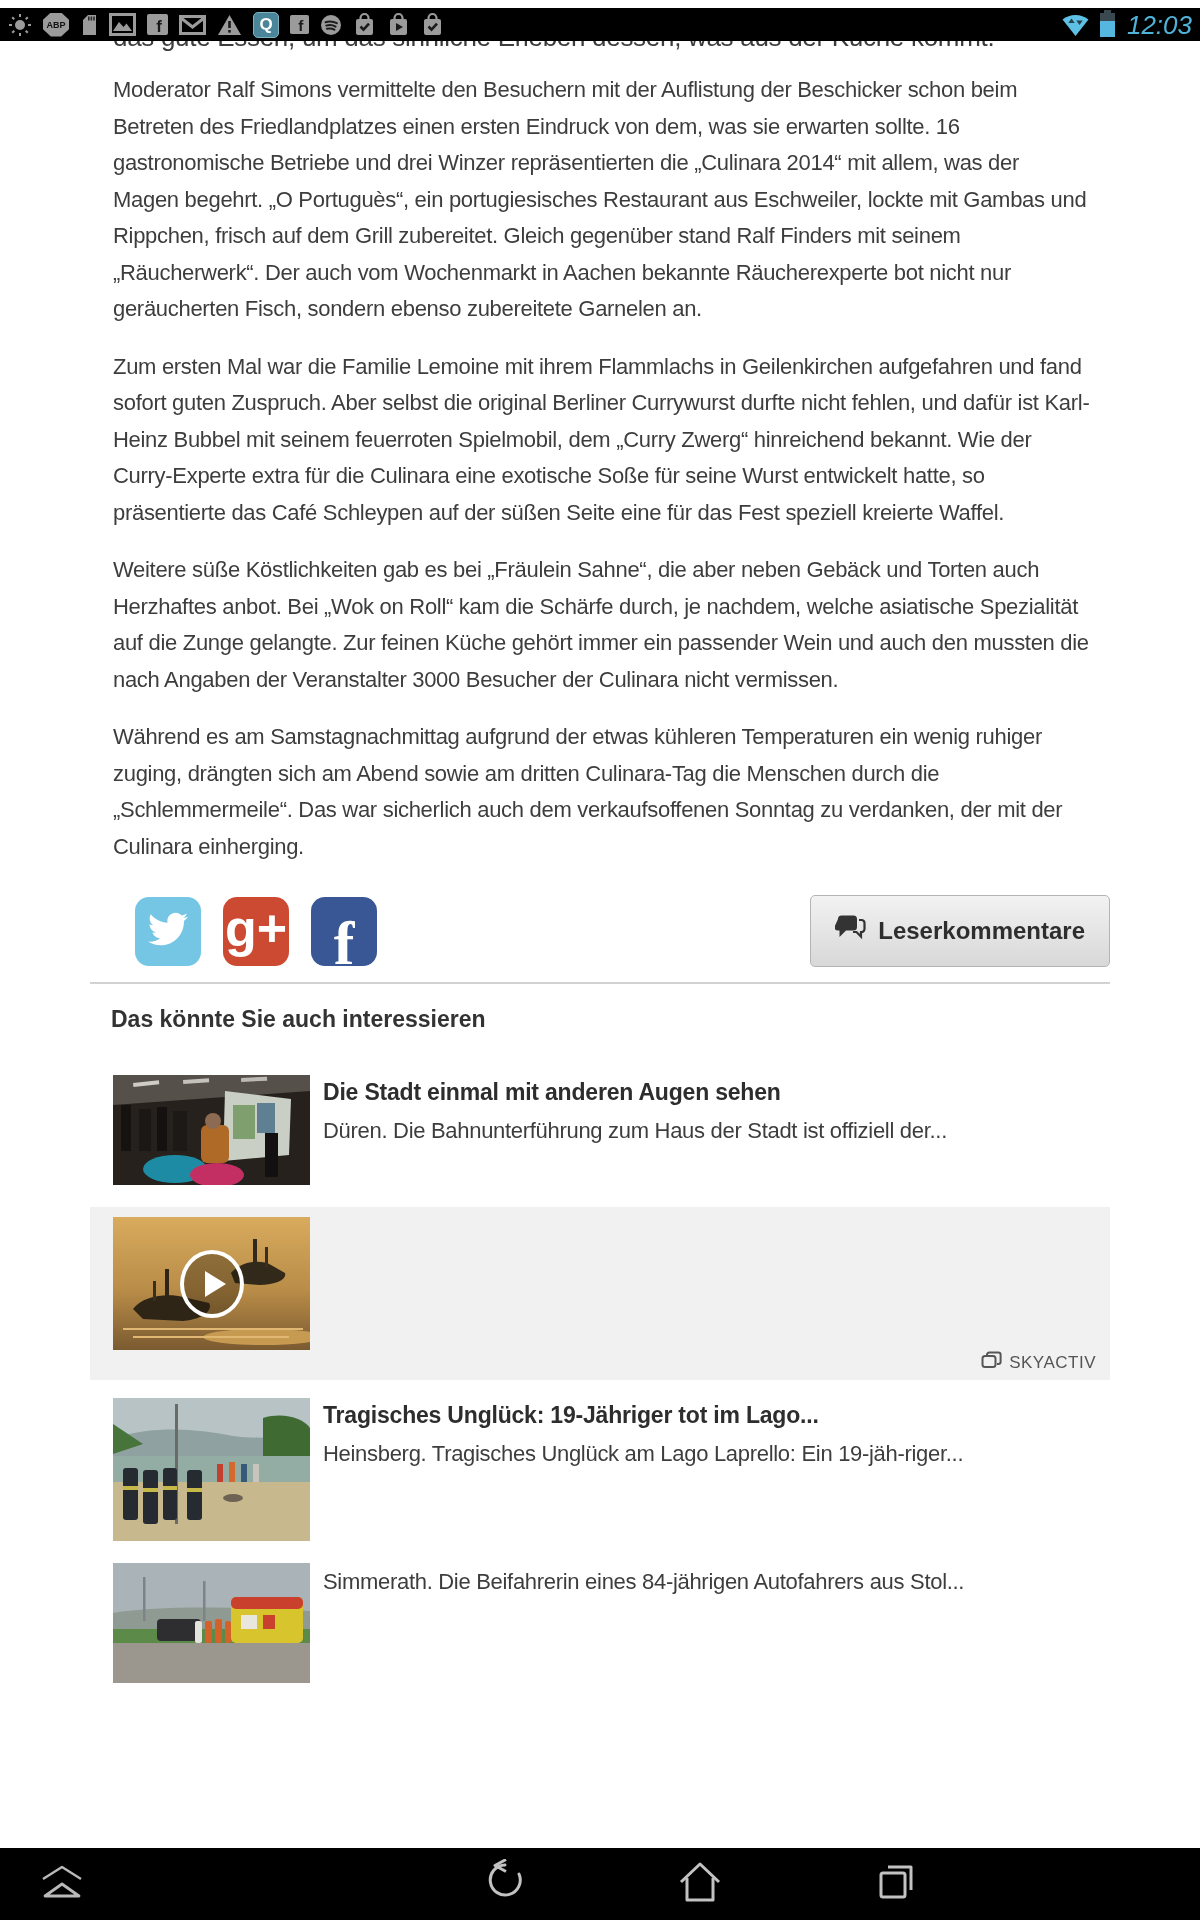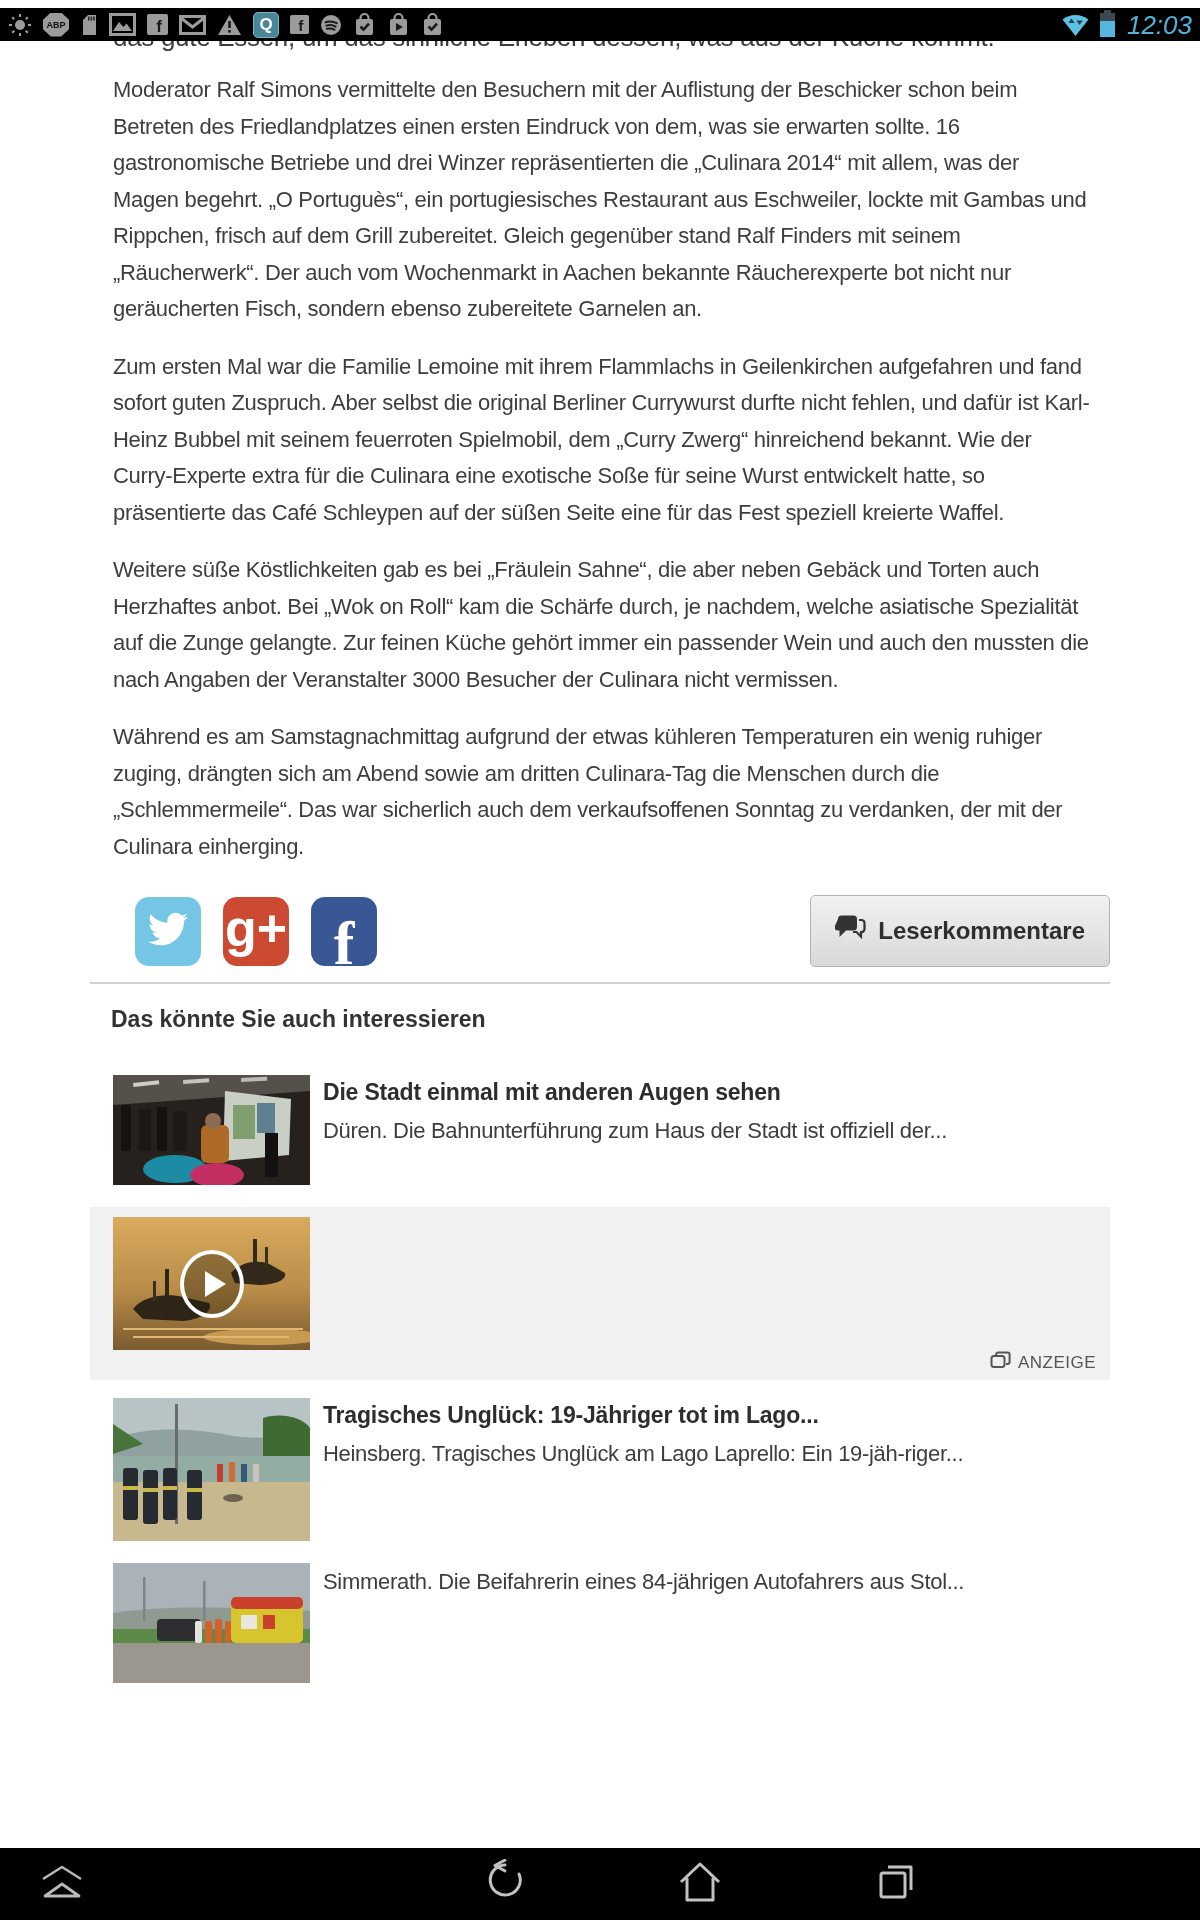--- a/index.html
+++ b/index.html
@@ -293,21 +293,21 @@
           </div>
       </div>
     </div>
     <div class="ad-label">
       <span>
         <svg width="22" height="18" viewBox="0 0 22 18">
           <rect x="1.5" y="5" width="13" height="11" rx="2.5" fill="none" stroke="#555" stroke-width="2"></rect>
           <path d="M6 5 V3.8 a2.3 2.3 0 0 1 2.3-2.3 h9 a2.3 2.3 0 0 1 2.3 2.3 v7 a2.3 2.3 0 0 1 -2.3 2.3 H16" fill="none" stroke="#555" stroke-width="2"></path>
         </svg>
       </span>
-      <span>ANZEIGE</span>
+      <span>SKYACTIV</span>
     </div>
   </div>
 
   <div class="rel-item">
     <div class="thumb">
       <svg width="197" height="143" viewBox="0 0 197 143">
         <rect width="197" height="60" fill="#b7c3c4"></rect>
         <path d="M0 40 C 40 28 80 30 120 38 C 150 42 180 38 197 34 V 60 H 0 Z" fill="#8fa1a0"></path>
         <polygon points="0,26 30,46 0,56" fill="#46743a"></polygon>
         <path d="M150 20 C 170 14 190 20 197 30 V 78 H 150 Z" fill="#3f6b33"></path>

